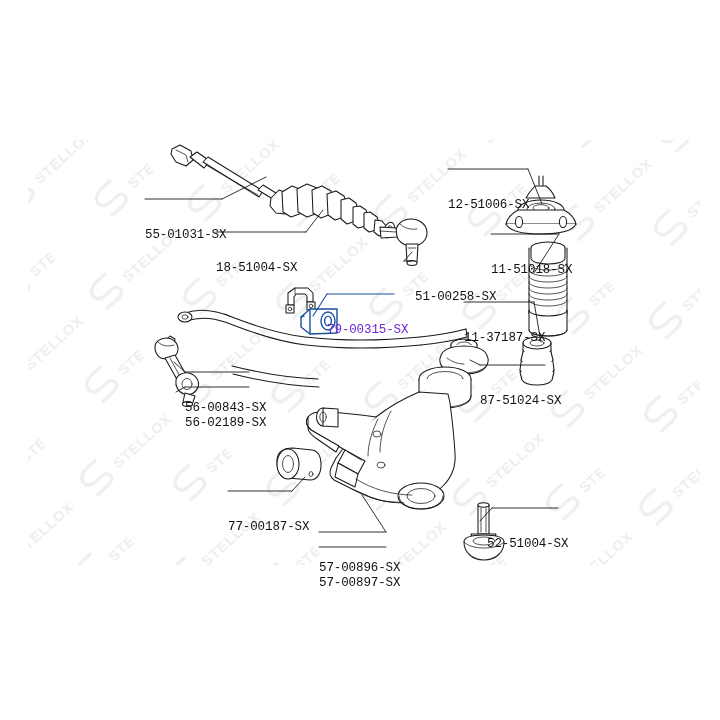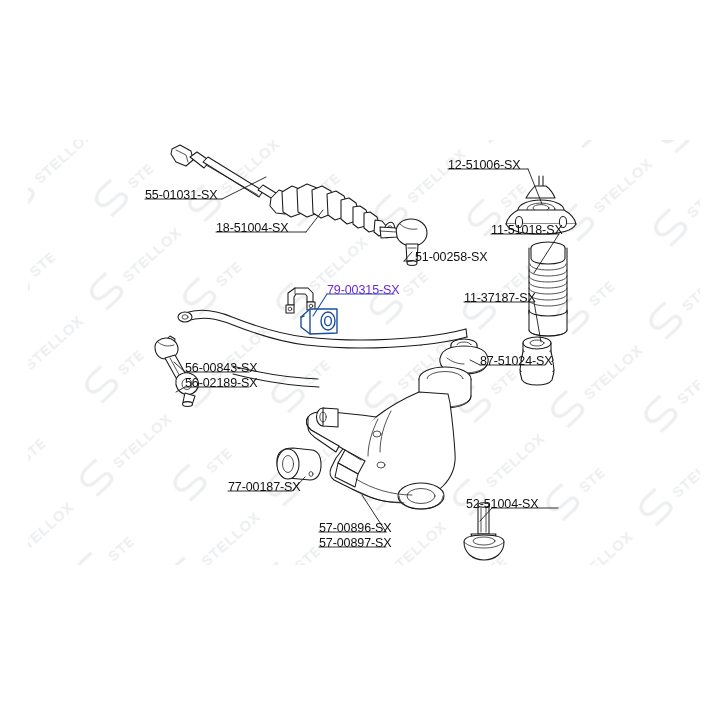--- a/index.html
+++ b/index.html
@@ -80,26 +80,27 @@
     stroke-linecap: round;
   }
   .leader-hl {
     fill: none;
     stroke: #1b4f9c;
     stroke-width: 1.1;
     stroke-linecap: round;
   }
   .label-text {
     position: absolute;
-    font-family: Liberation Sans, sans-serif;
+    font-family: Liberation Mono, monospace;
     font-size: 12.5px;
     color: #111111;
     white-space: nowrap;
     letter-spacing: -0.1px;
     line-height: 14px;
+    margin-top: 40px;
   }
   .label-text.hl {
     color: #6d28d9;
   }
 </style>
 </head>
 <body>
 
 <div id="diagram-root">
 
@@ -368,15 +369,15 @@
   <div class="label-text" style="left:491px; top:223px;">11-51018-SX</div>
   <div class="label-text" style="left:415px; top:250px;text-align:right;">51-00258-SX</div>
   <div class="label-text hl" style="left:327px; top:283px;">79-00315-SX</div>
   <div class="label-text" style="left:464px; top:291px;">11-37187-SX</div>
   <div class="label-text" style="left:480px; top:354px;">87-51024-SX</div>
   <div class="label-text" style="left:185px; top:361px;">56-00843-SX</div>
   <div class="label-text" style="left:185px; top:376px;">56-02189-SX</div>
   <div class="label-text" style="left:228px; top:480px;text-align:right;">77-00187-SX</div>
   <div class="label-text" style="left:319px; top:521px;">57-00896-SX</div>
   <div class="label-text" style="left:319px; top:536px;">57-00897-SX</div>
-  <div class="label-text" style="left:466px; top:497px;">52-51004-SX</div>
+  <div class="label-text" style="left:487px; top:497px;">52-51004-SX</div>
 
 </div>
 
 </body></html>

